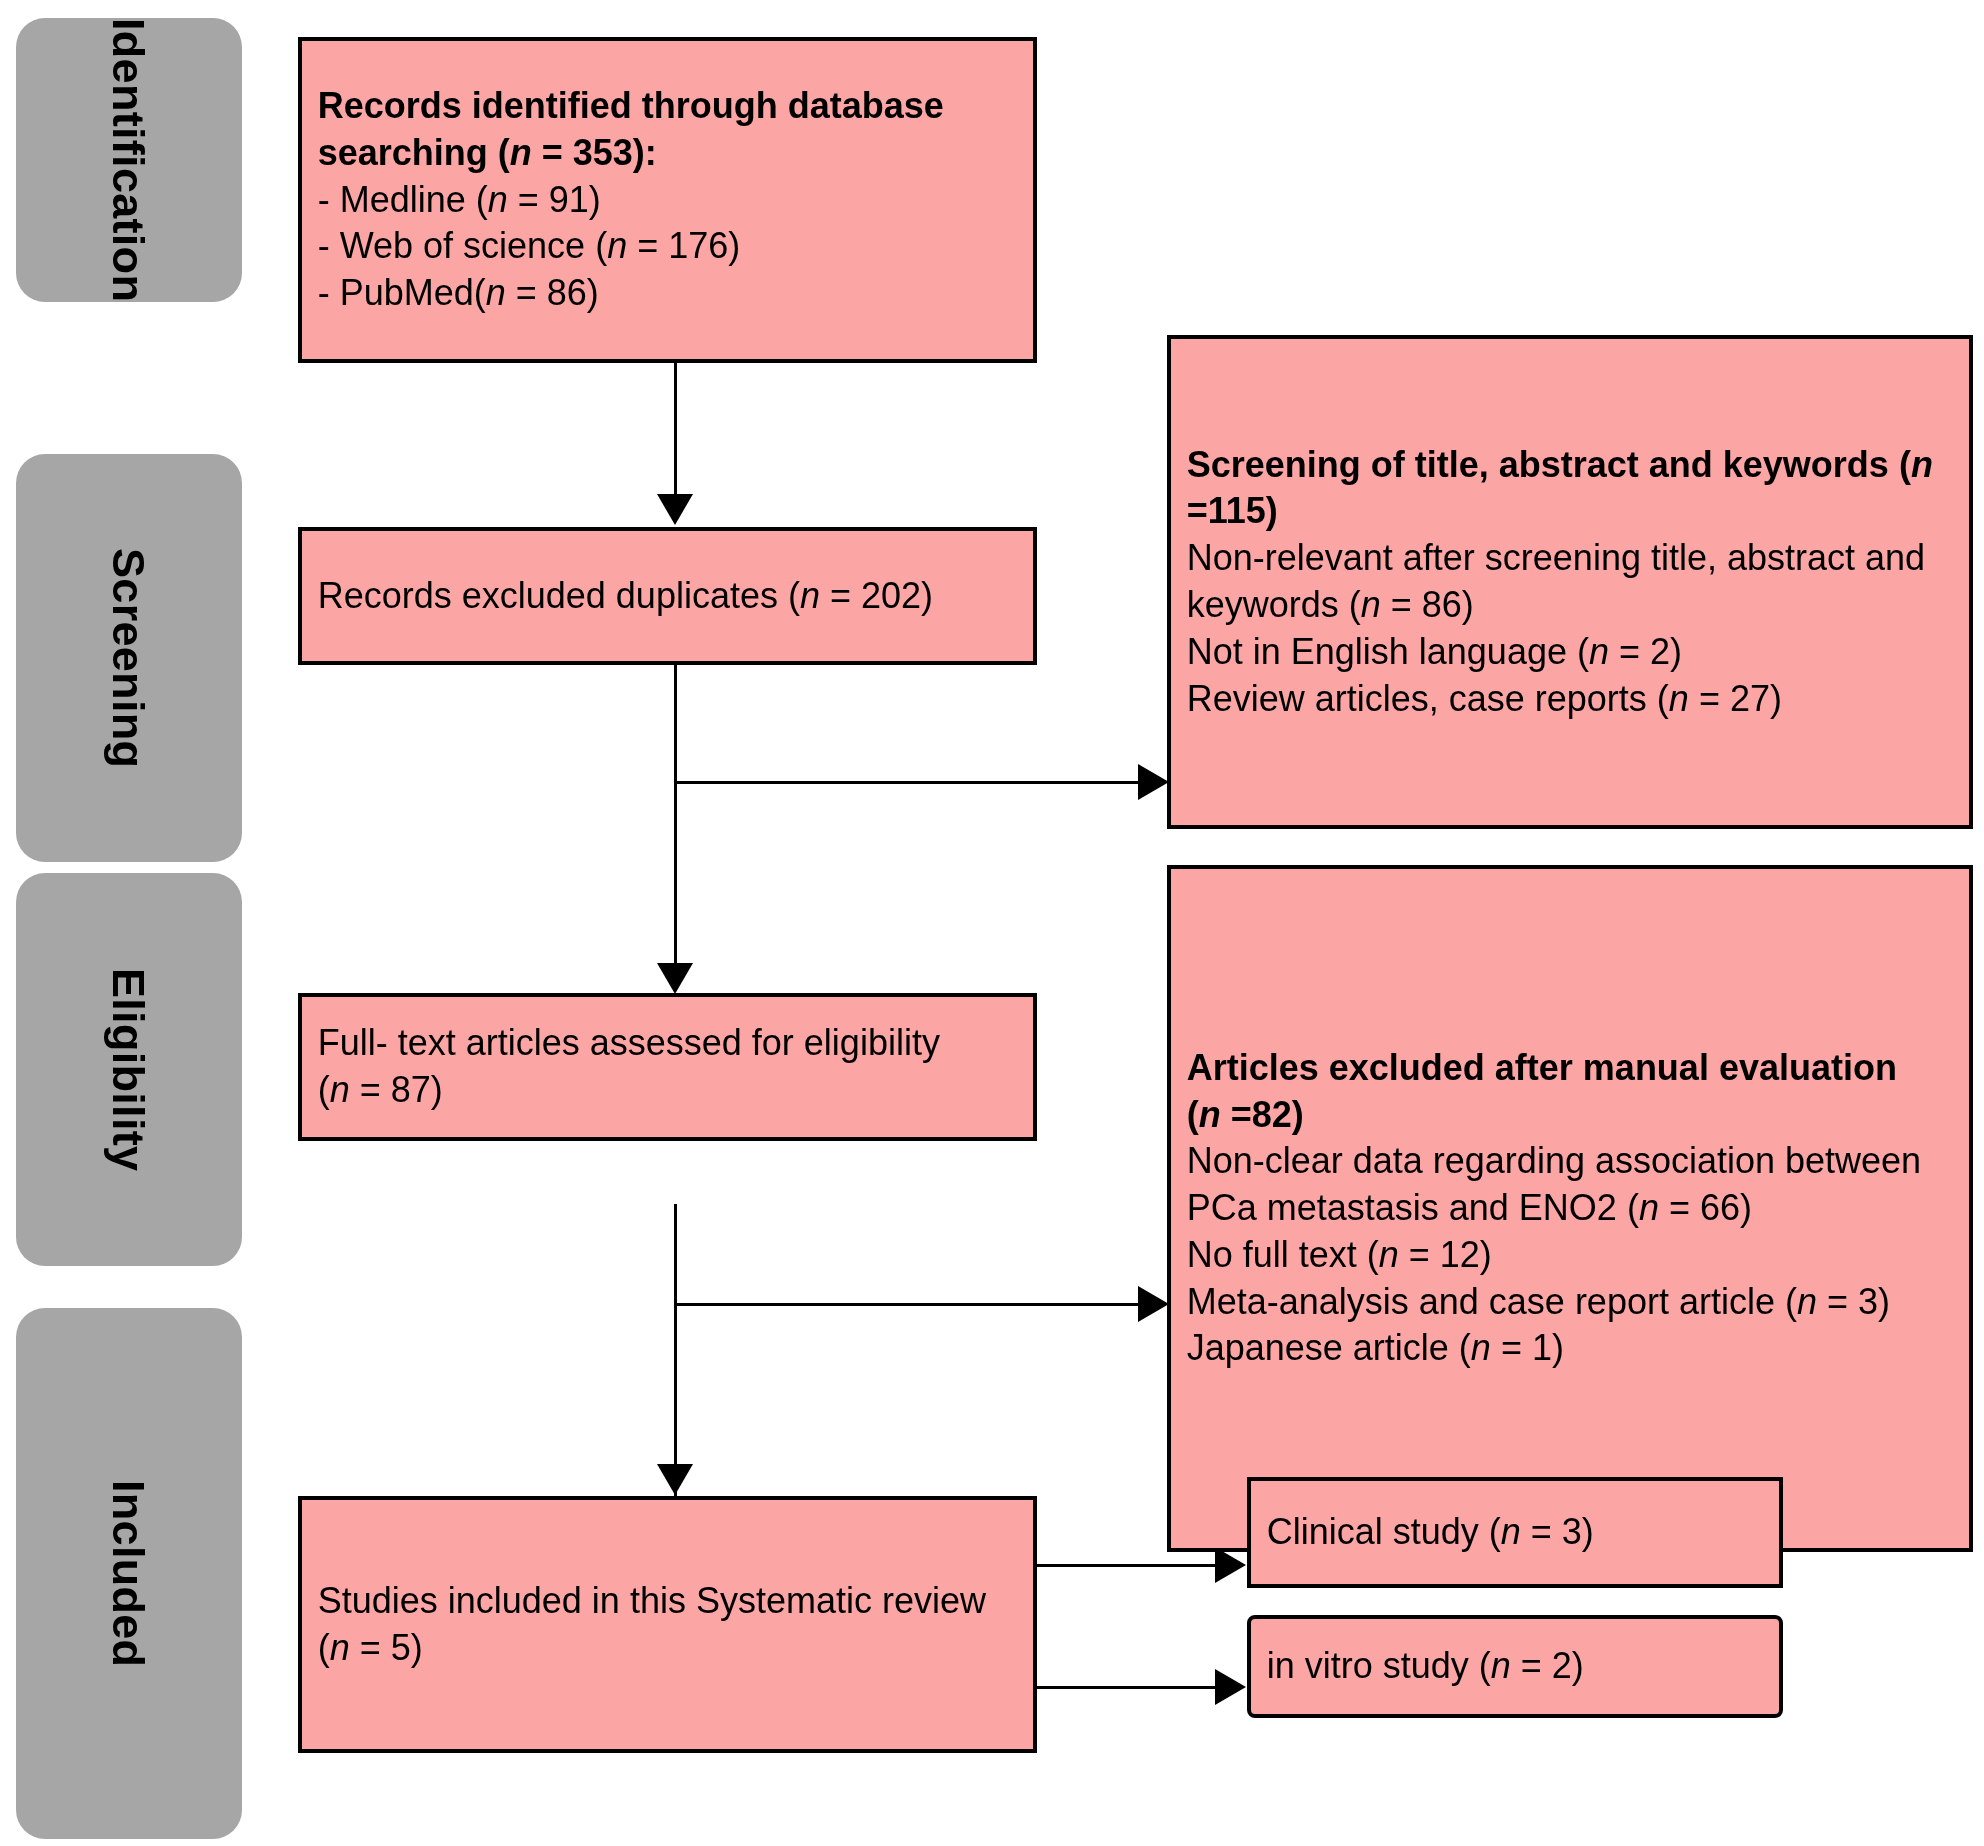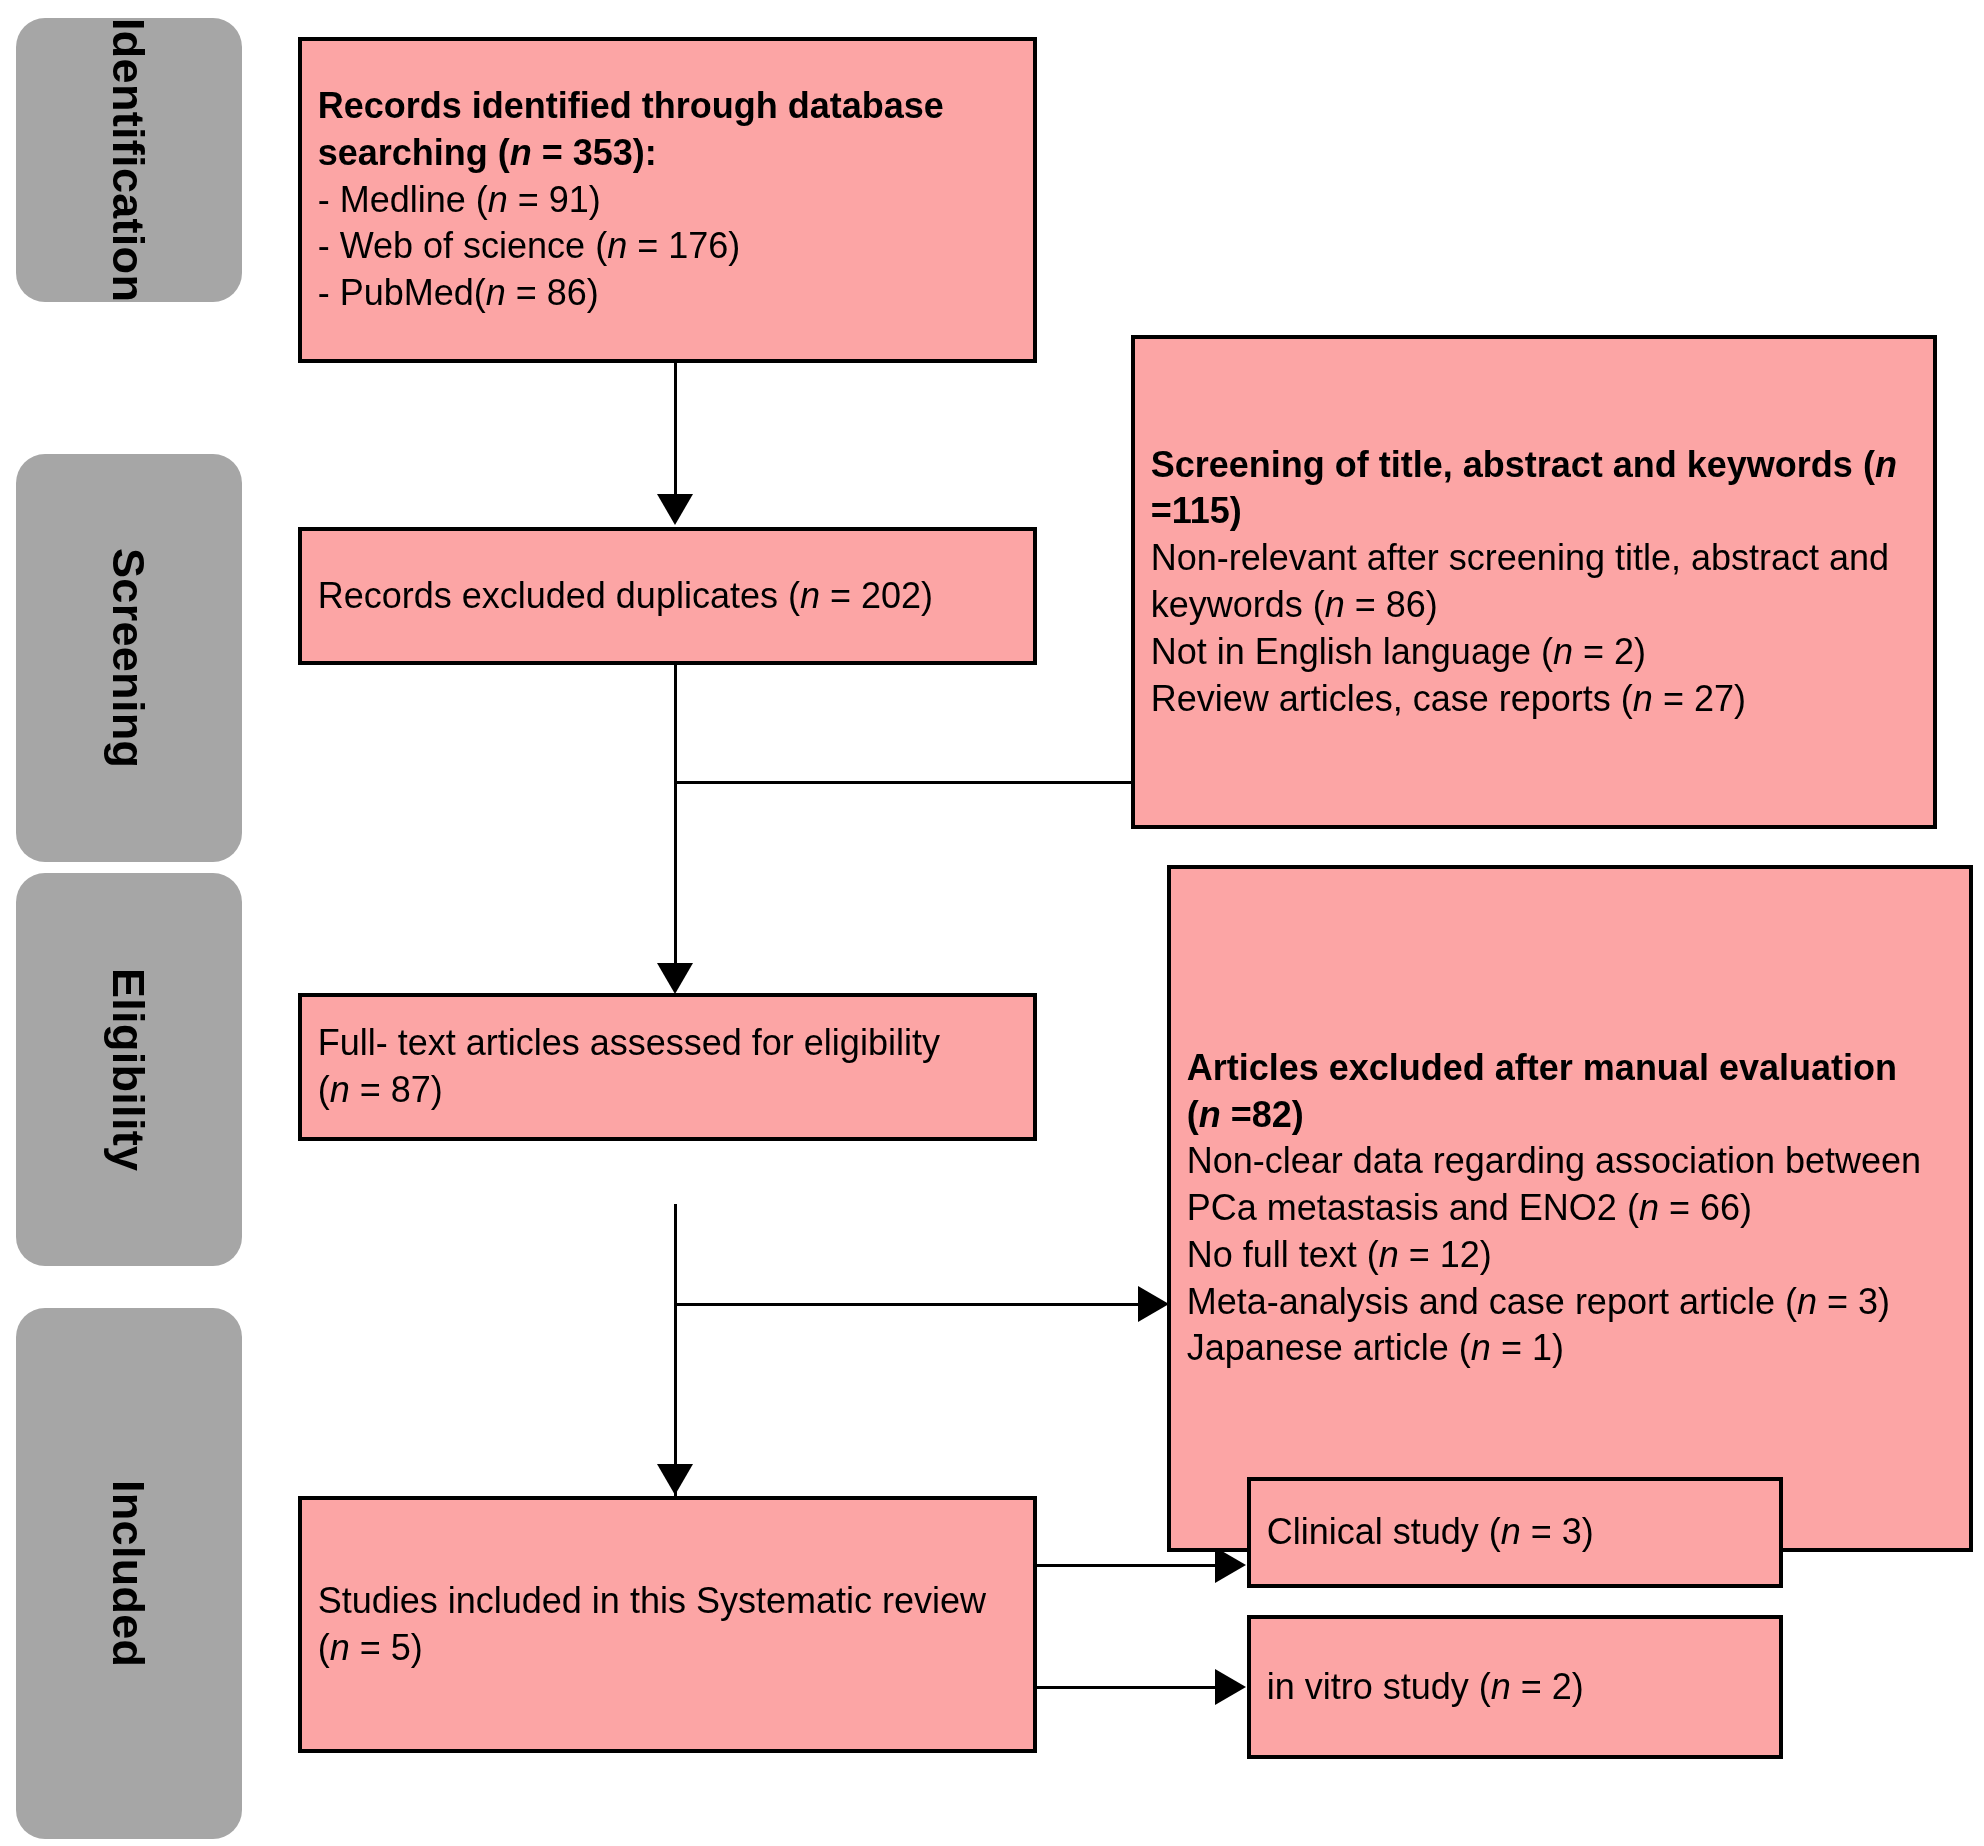--- a/index.html
+++ b/index.html
@@ -139,21 +139,21 @@
       <span class="ln"><span>- Medline (</span><span class="n">n</span><span> = 91)</span></span>
       <span class="ln"><span>- Web of science (</span><span class="n">n</span><span> = 176)</span></span>
       <span class="ln"><span>- PubMed(</span><span class="n">n</span><span> = 86)</span></span>
     </div>
   </div>
 
   <div class="flow-box center" style="left:298px; top:527px; width:739px; height:138px;">
     <div class="box-text b"><span>Records excluded duplicates (</span><span class="n">n</span><span> = 202)</span></div>
   </div>
 
-  <div class="flow-box" style="left:1131px; top:335px; width:806px; height:494px;">
+  <div class="flow-box" style="left:1167px; top:335px; width:806px; height:494px;">
     <div class="box-text">
       <span class="ln b"><span>Screening of title, abstract and keywords (</span><span class="n">n</span><span> =115)</span></span>
       <span class="ln"><span>Non-relevant after screening title, abstract and keywords (</span><span class="n">n</span><span> = 86)</span></span>
       <span class="ln"><span>Not in English language (</span><span class="n">n</span><span> = 2)</span></span>
       <span class="ln"><span>Review articles, case reports (</span><span class="n">n</span><span> = 27)</span></span>
     </div>
   </div>
 
   <div class="flow-box" style="left:298px; top:993px; width:739px; height:148px;">
     <div class="box-text b">
@@ -174,18 +174,18 @@
   </div>
 
   <div class="flow-box center" style="left:298px; top:1496px; width:739px; height:257px;">
     <div class="box-text b"><span>Studies included in this Systematic review (</span><span class="n">n</span><span> = 5)</span></div>
   </div>
 
   <div class="flow-box center" style="left:1247px; top:1477px; width:536px; height:111px;">
     <div class="box-text b"><span>Clinical study (</span><span class="n">n</span><span> = 3)</span></div>
   </div>
 
-  <div class="flow-box center" style="left:1247px; top:1615px; width:536px; height:144px;">
+  <div class="flow-box center" style="left:1247px; top:1615px; width:536px; height:103px;border-radius:8px;">
     <div class="box-text b"><span>in vitro study (</span><span class="n">n</span><span> = 2)</span></div>
   </div>
 
 </div>
 
 
 </body></html>

